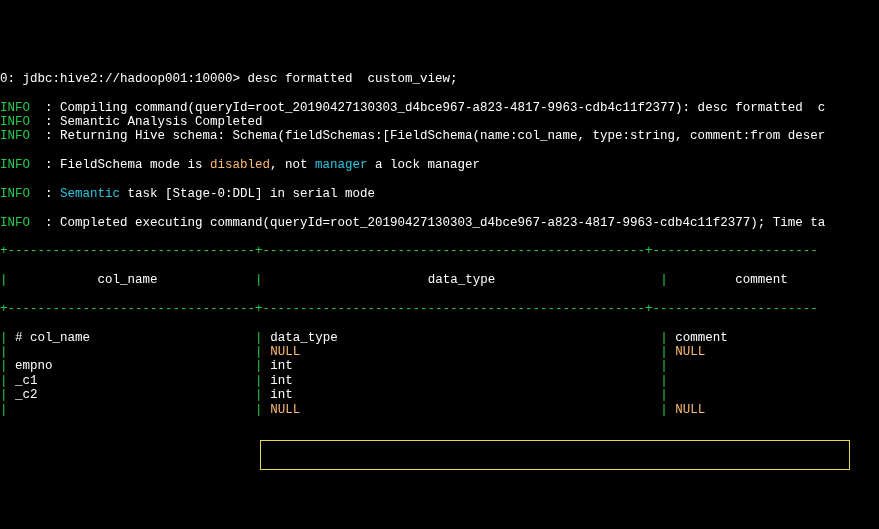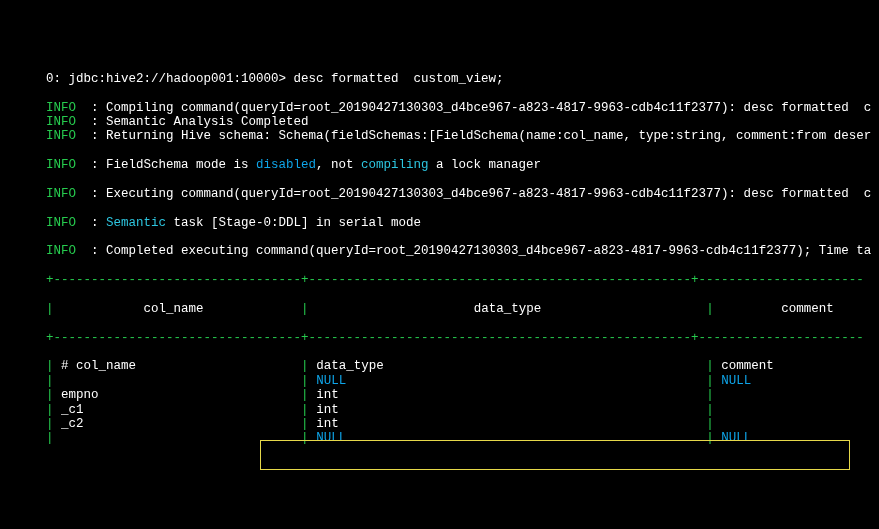--- a/index.html
+++ b/index.html
@@ -17,39 +17,38 @@
       height: 529px;
       overflow: hidden;
       white-space: pre;
     }
     .term {
       padding: 0;
     }
     .white { color: #fff; }
     .green { color: #26cb4e; }
     .cyan { color: #2dc6e0; }
-    .magenta { color: #0ea5e9; }
+    .magenta { color: #fdba74; }
     .yellow { color: #e6d84a; }
-    .line { display: block; margin-left: 46px; }
+    .line { display: block; }
     .table-border { color: #26cb4e; }
     .hl-box {
       border: 1px solid #e6d84a;
       position: absolute;
     }
   </style>
 </head>
 <body>
 
 
 
 <div class="term">
 <span class="line"><span class="white">0: jdbc:hive2://hadoop001:10000&gt;</span><span class="white"> desc formatted  custom_view;</span></span>
 <div id="logs1"><span class="line"><span class="green">INFO</span><span class="white">  : Compiling command(queryId=root_20190427130303_d4bce967-a823-4817-9963-cdb4c11f2377): desc formatted  c</span></span><span class="line"><span class="green">INFO</span><span class="white">  : Semantic Analysis Completed</span></span><span class="line"><span class="green">INFO</span><span class="white">  : Returning Hive schema: Schema(fieldSchemas:[FieldSchema(name:col_name, type:string, comment:from deser</span></span></div>
-<span class="line"><span class="green">INFO</span><span class="white">  : FieldSchema mode is </span><span class="magenta">disabled</span><span class="white">, not </span><span class="cyan">compiling</span><span class="white"> a lock manager</span></span>
-<div id="logs3"><span class="line"><span class="green">INFO</span><span class="white">  : Executing command(queryId=root_20190427130303_d4bce967-a823-4817-9963-cdb4c11f2377): desc formatted  c</span></span></div>
+<span class="line"><span class="green">INFO</span><span class="white">  : FieldSchema mode is </span><span class="magenta">disabled</span><span class="white">, not </span><span class="cyan">manager</span><span class="white"> a lock manager</span></span>
 <span class="line"><span class="green">INFO</span><span class="white">  : </span><span class="cyan">Semantic</span><span class="white"> task [Stage-0:DDL] in serial mode</span></span>
 <div id="logs4"><span class="line"><span class="green">INFO</span><span class="white">  : Completed executing command(queryId=root_20190427130303_d4bce967-a823-4817-9963-cdb4c11f2377); Time ta</span></span></div>
 <span class="line table-border">+---------------------------------+---------------------------------------------------+----------------------</span>
 <span class="line"><span class="green">|</span><span class="green"> </span><span class="white">           col_name            </span><span class="green"> </span><span class="green">|</span><span class="green"> </span><span class="white">                     data_type                     </span><span class="green"> </span><span class="green">|</span><span class="green"> </span><span class="white">        comment       </span></span>
 <span class="line table-border">+---------------------------------+---------------------------------------------------+----------------------</span>
 <div id="table-rows"><span class="line"><span class="green">|</span><span class="green"> </span><span class="white"># col_name                     </span><span class="green"> </span><span class="green">|</span><span class="green"> </span><span class="white">data_type                                          </span><span class="green"> </span><span class="green">|</span><span class="green"> </span><span class="white">comment              </span></span><span class="line"><span class="green">|</span><span class="green"> </span><span class="white">                               </span><span class="green"> </span><span class="green">|</span><span class="green"> </span><span class="magenta">NULL                                               </span><span class="green"> </span><span class="green">|</span><span class="green"> </span><span class="magenta">NULL                 </span></span><span class="line"><span class="green">|</span><span class="green"> </span><span class="white">empno                          </span><span class="green"> </span><span class="green">|</span><span class="green"> </span><span class="white">int                                                </span><span class="green"> </span><span class="green">|</span><span class="green"> </span><span class="white">                     </span></span><span class="line"><span class="green">|</span><span class="green"> </span><span class="white">_c1                            </span><span class="green"> </span><span class="green">|</span><span class="green"> </span><span class="white">int                                                </span><span class="green"> </span><span class="green">|</span><span class="green"> </span><span class="white">                     </span></span><span class="line"><span class="green">|</span><span class="green"> </span><span class="white">_c2                            </span><span class="green"> </span><span class="green">|</span><span class="green"> </span><span class="white">int                                                </span><span class="green"> </span><span class="green">|</span><span class="green"> </span><span class="white">                     </span></span><span class="line"><span class="green">|</span><span class="green"> </span><span class="white">                               </span><span class="green"> </span><span class="green">|</span><span class="green"> </span><span class="magenta">NULL                                               </span><span class="green"> </span><span class="green">|</span><span class="green"> </span><span class="magenta">NULL                 </span></span></div>
 </div>
 
 <div class="hl-box" id="hlbox" style="top: 440px; left: 260px; width: 590px; height: 30px;"></div>
 

